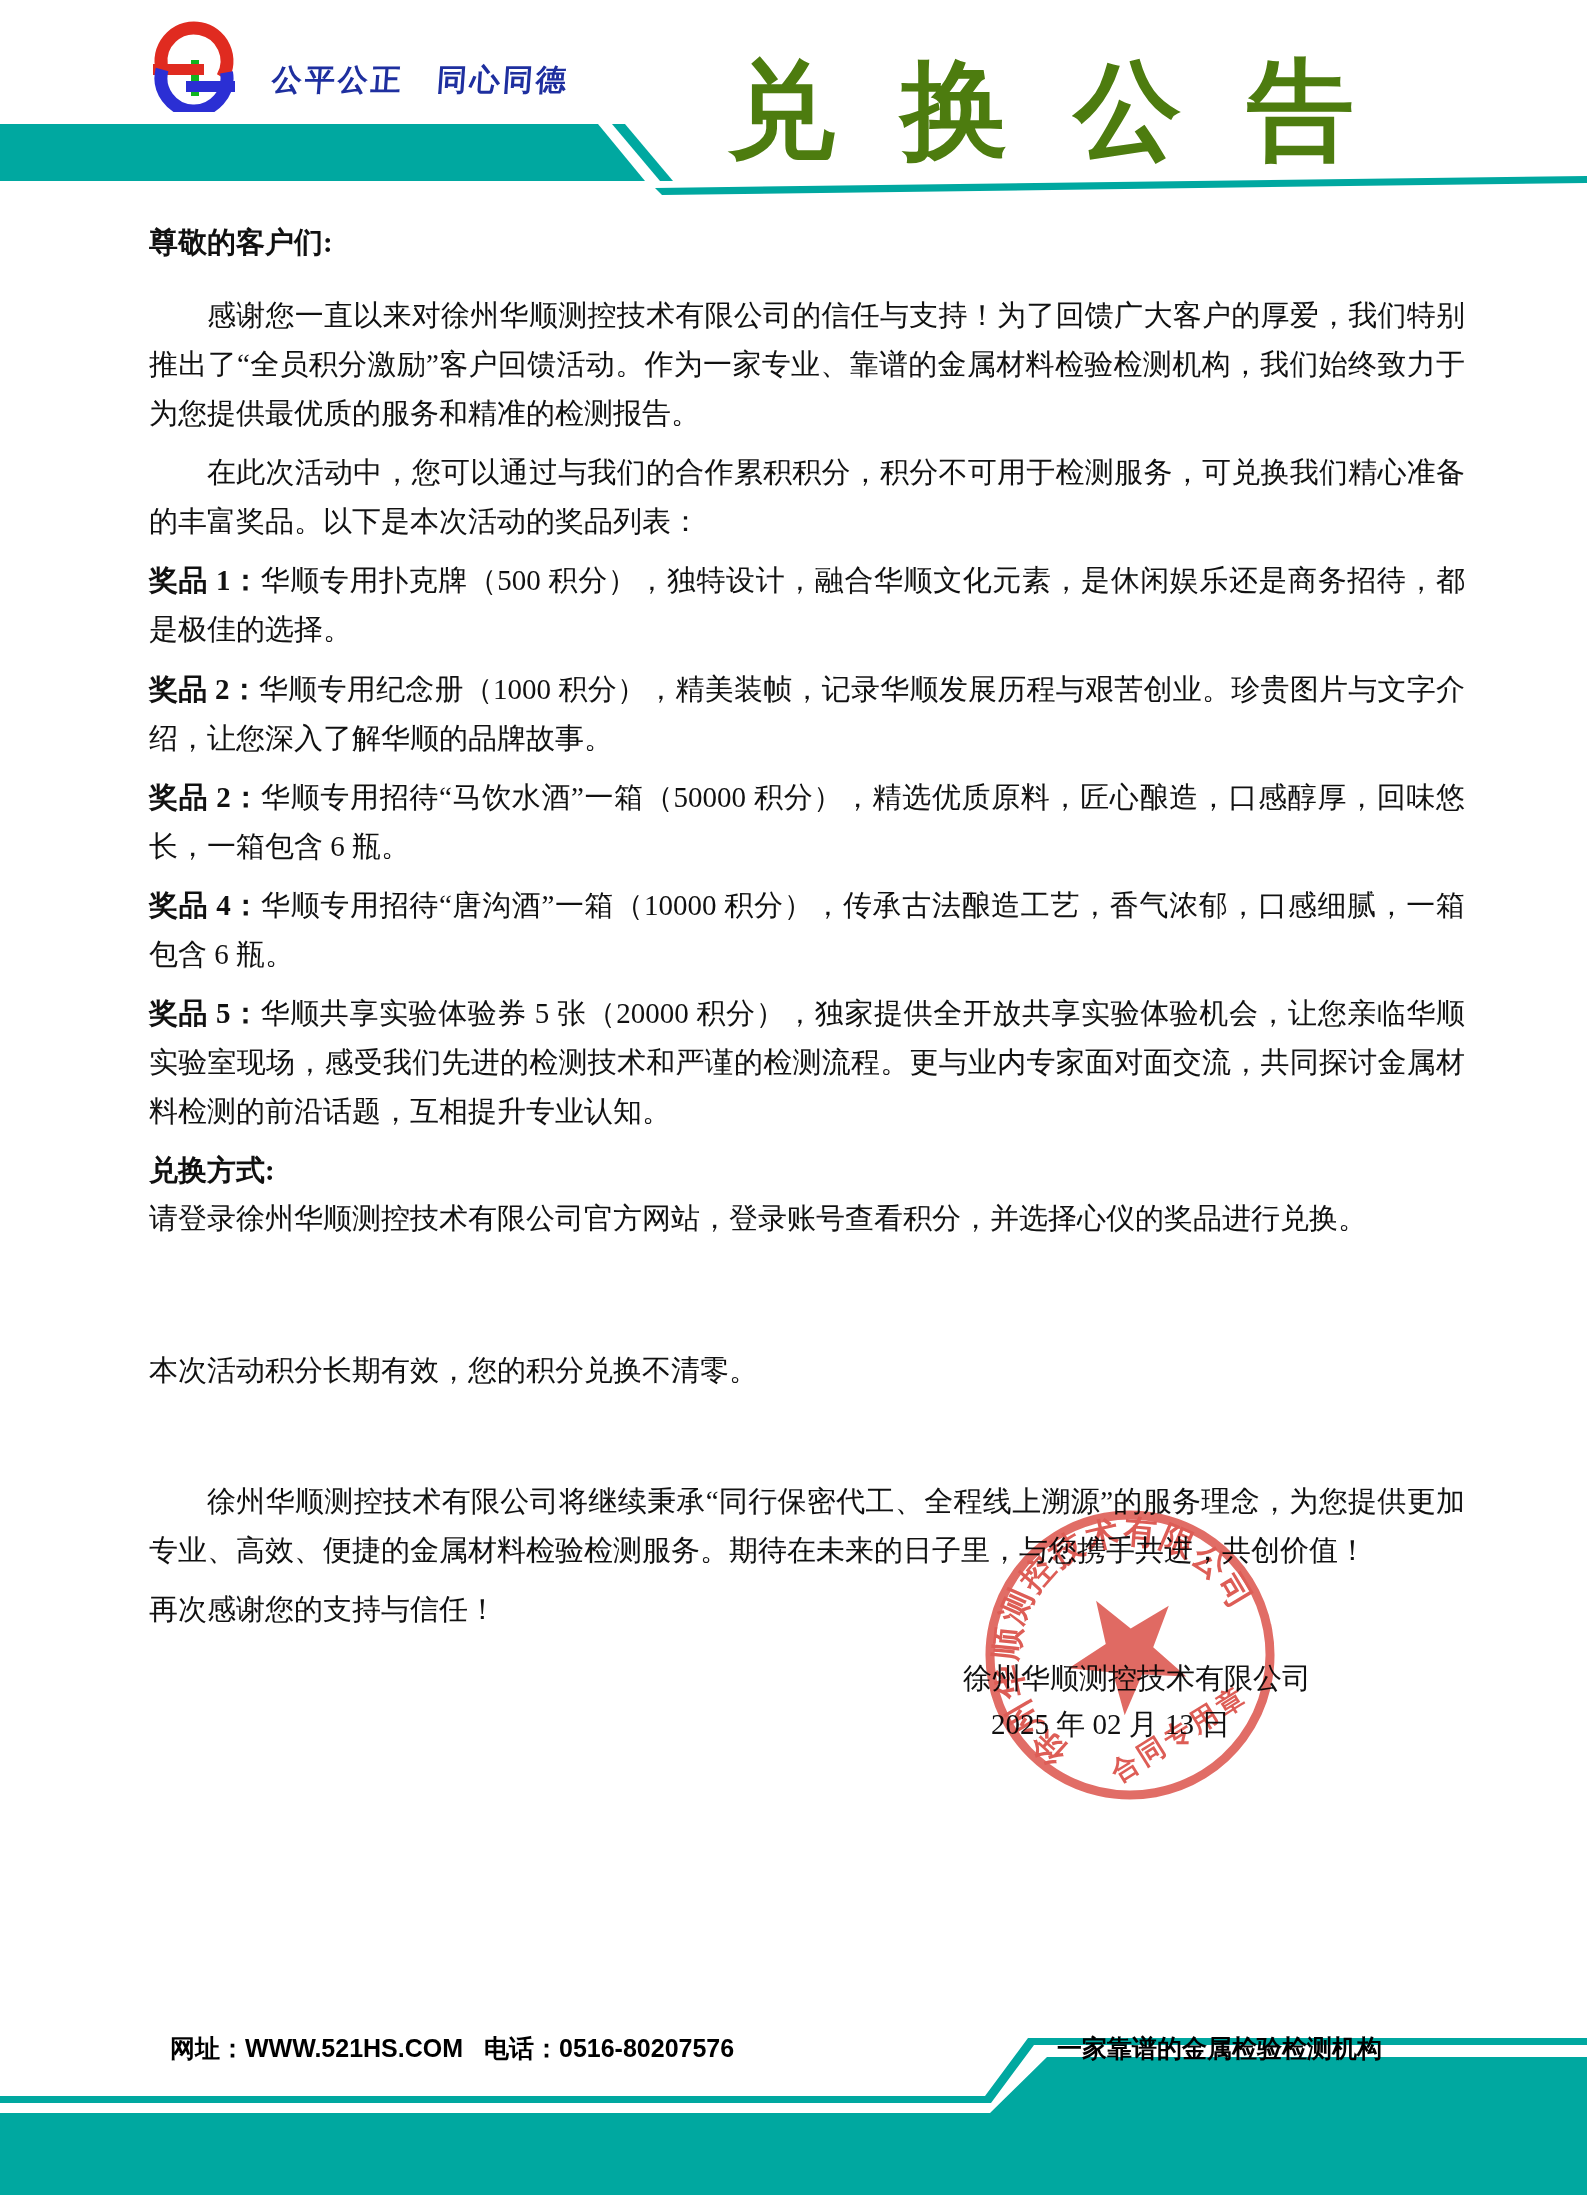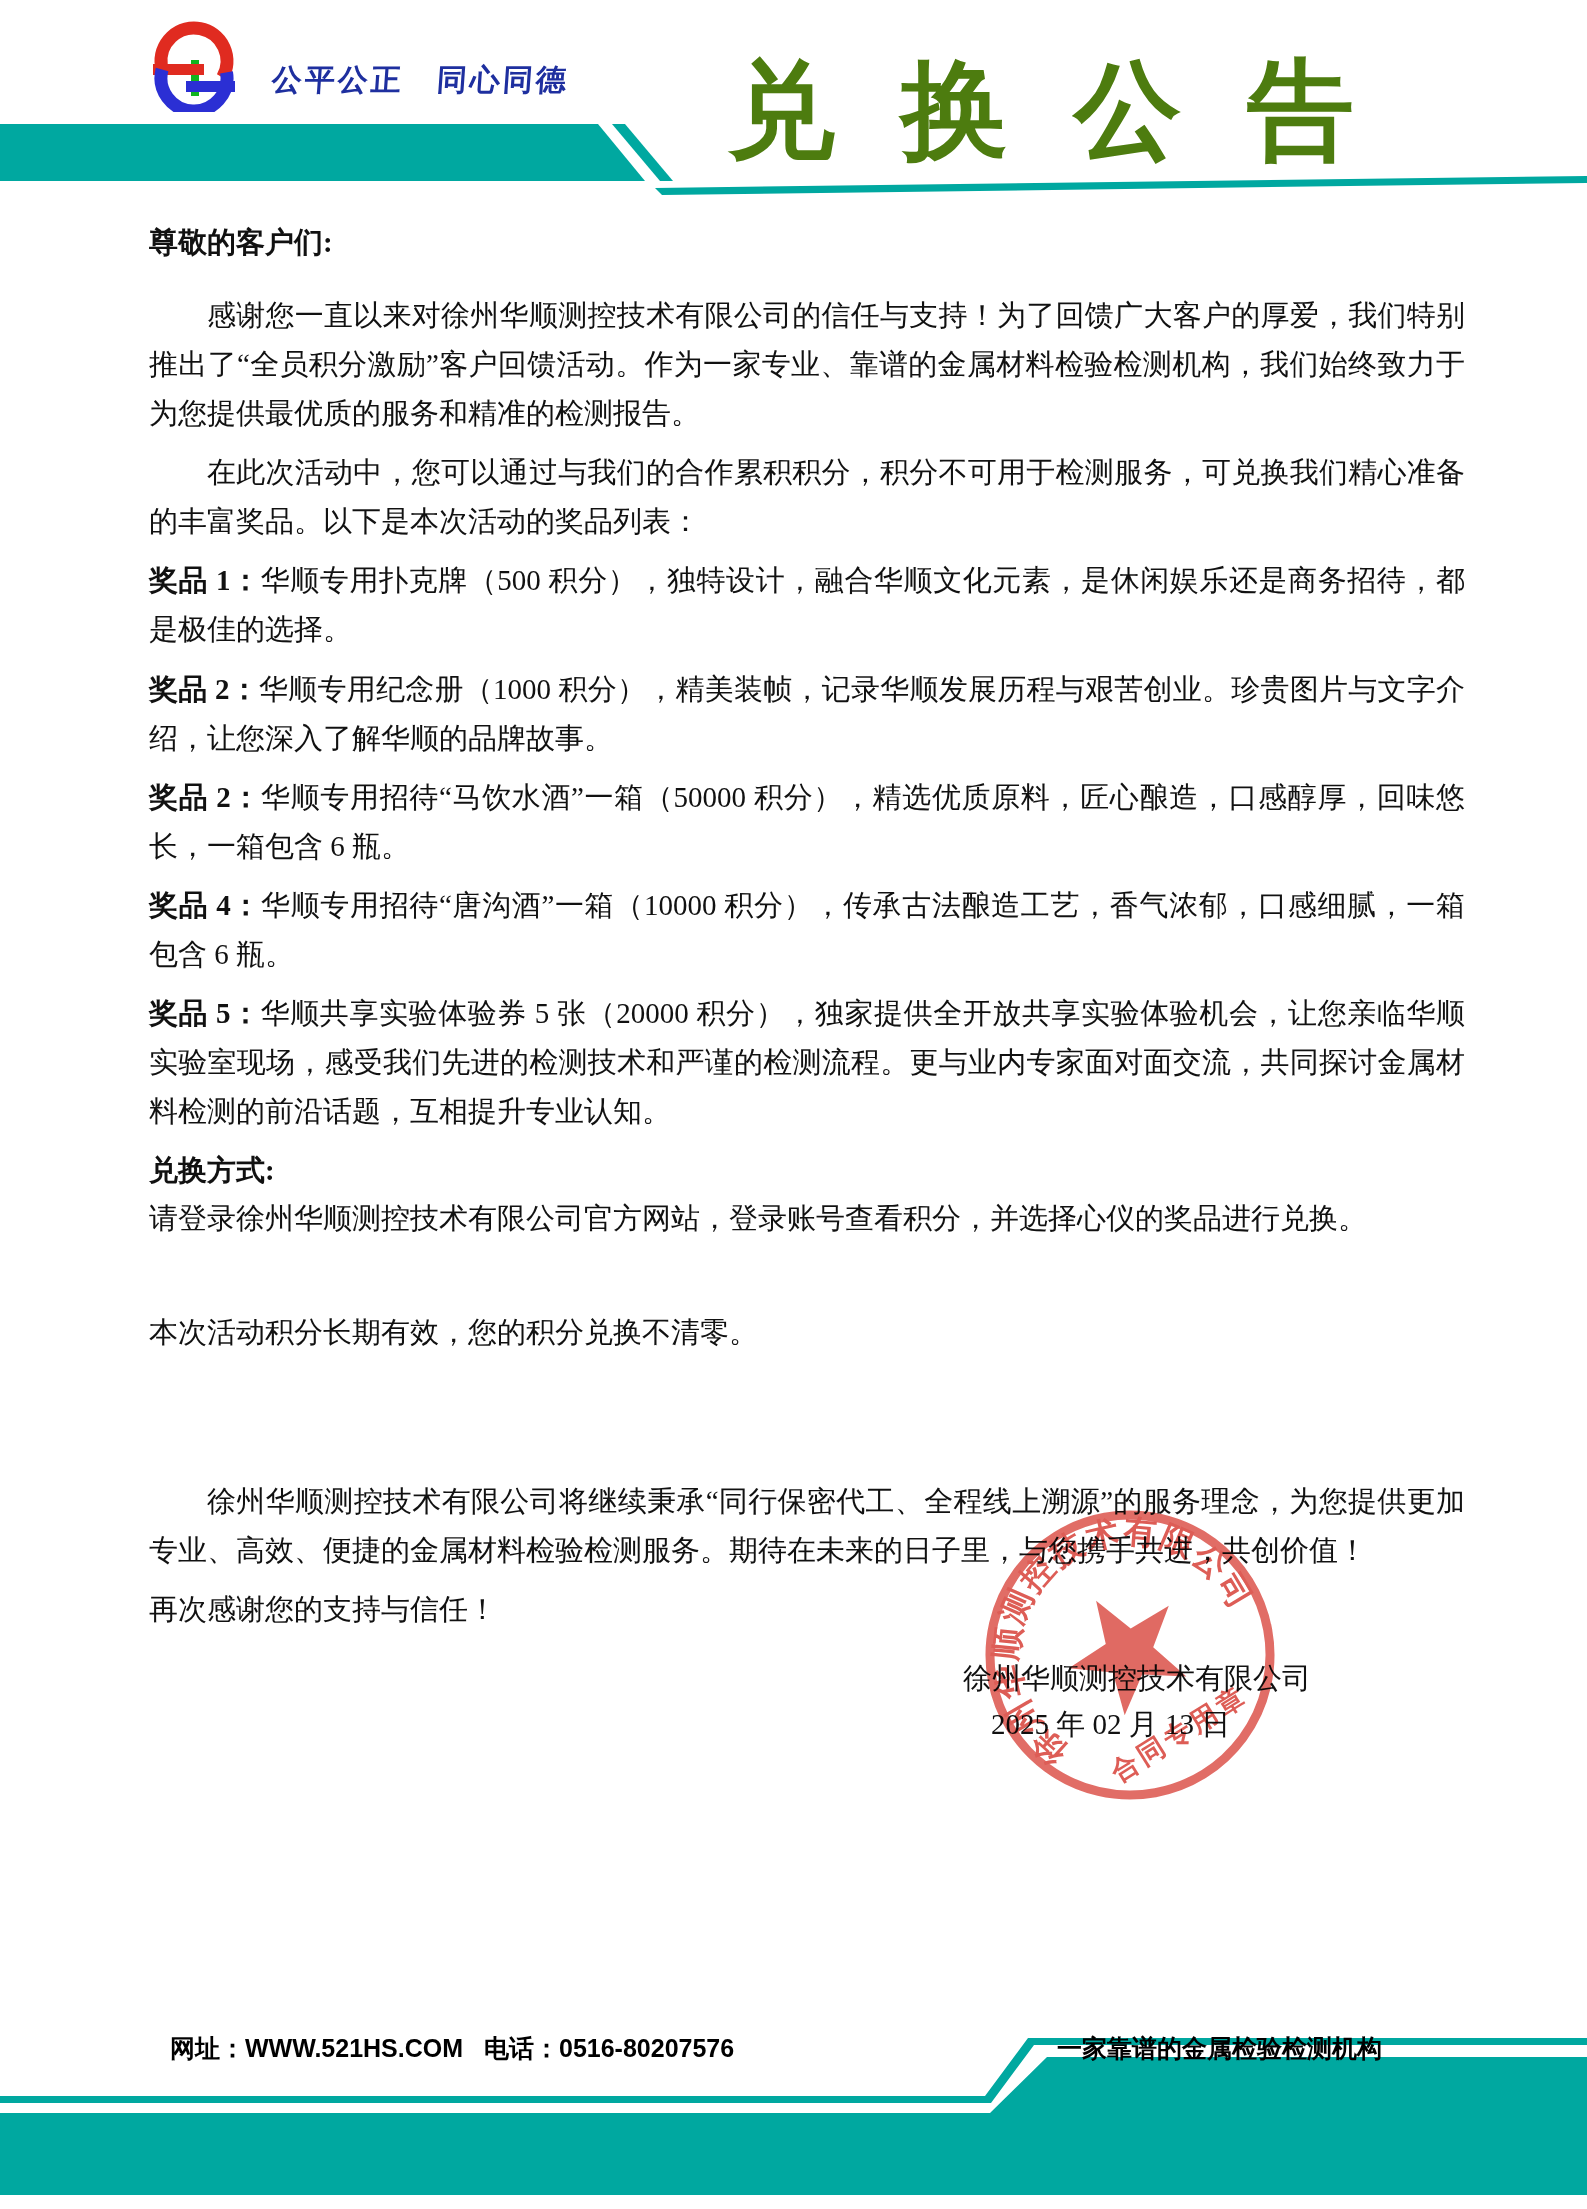--- a/index.html
+++ b/index.html
@@ -64,21 +64,21 @@
 
   <p class="para" style="top:552px"><span class="bold">奖品 1：</span><span>华顺专用扑克牌（500 积分），独特设计，融合华顺文化元素，是休闲娱乐还是商务招待，都是极佳的选择。</span></p>
   <p class="para" style="top:661px"><span class="bold">奖品 2：</span><span>华顺专用纪念册（1000 积分），精美装帧，记录华顺发展历程与艰苦创业。珍贵图片与文字介绍，让您深入了解华顺的品牌故事。</span></p>
   <p class="para" style="top:769px"><span class="bold">奖品 2：</span><span>华顺专用招待“马饮水酒”一箱（50000 积分），精选优质原料，匠心酿造，口感醇厚，回味悠长，一箱包含 6 瓶。</span></p>
   <p class="para" style="top:877px"><span class="bold">奖品 4：</span><span>华顺专用招待“唐沟酒”一箱（10000 积分），传承古法酿造工艺，香气浓郁，口感细腻，一箱包含 6 瓶。</span></p>
   <p class="para" style="top:985px"><span class="bold">奖品 5：</span><span>华顺共享实验体验券 5 张（20000 积分），独家提供全开放共享实验体验机会，让您亲临华顺实验室现场，感受我们先进的检测技术和严谨的检测流程。更与业内专家面对面交流，共同探讨金属材料检测的前沿话题，互相提升专业认知。</span></p>
 
   <p class="para bold" style="top:1142px">兑换方式:</p>
   <p class="para" style="top:1190px">请登录徐州华顺测控技术有限公司官方网站，登录账号查看积分，并选择心仪的奖品进行兑换。</p>
 
-  <p class="para" style="top:1304px">本次活动积分长期有效，您的积分兑换不清零。</p>
+  <p class="para" style="top:1342px">本次活动积分长期有效，您的积分兑换不清零。</p>
 
   <p class="para indent" style="top:1473px">徐州华顺测控技术有限公司将继续秉承“同行保密代工、全程线上溯源”的服务理念，为您提供更加专业、高效、便捷的金属材料检验检测服务。期待在未来的日子里，与您携手共进，共创价值！</p>
   <p class="para" style="top:1581px">再次感谢您的支持与信任！</p>
 
   <div class="sig" style="left:963px;top:1658px">徐州华顺测控技术有限公司</div>
   <div class="sig" style="left:991px;top:1704px">2025 年 02 月 13 日</div>
 
   <svg class="stamp" viewBox="0 0 320 320">
     <defs>
       <path id="sealArc" d="M58.5 207.3 A112 112 0 1 1 261.5 207.3" fill="none"></path>

